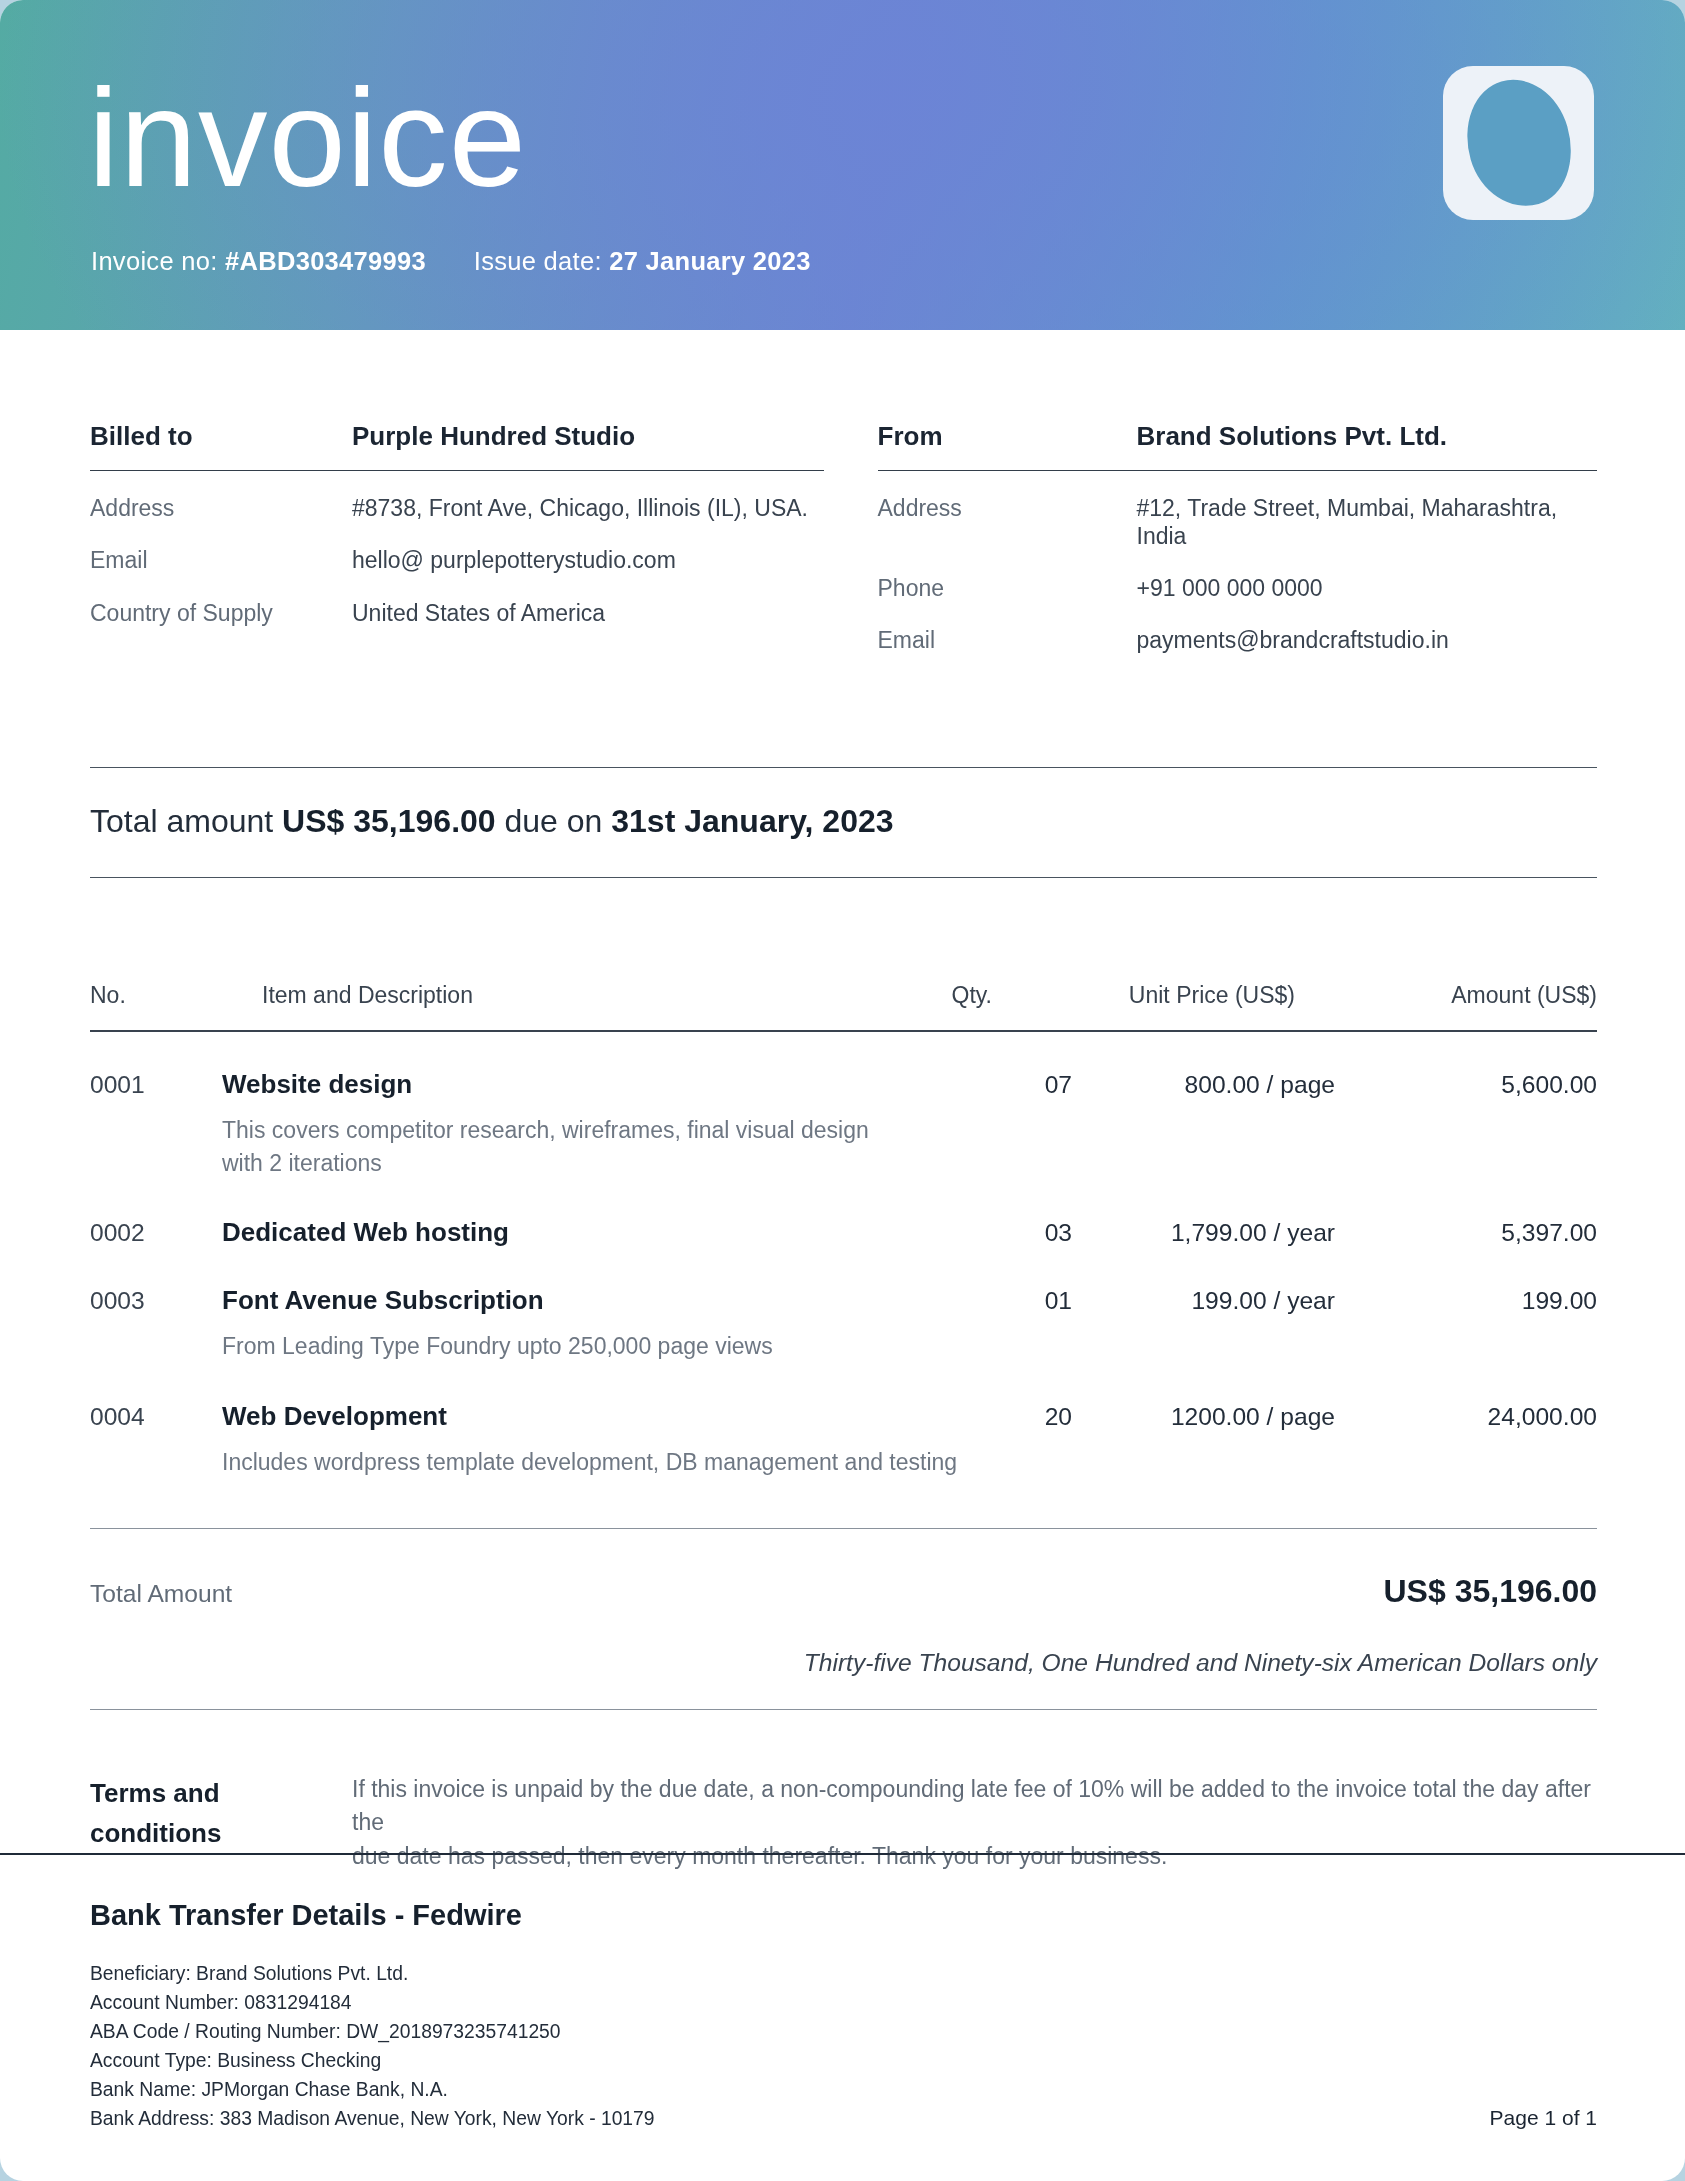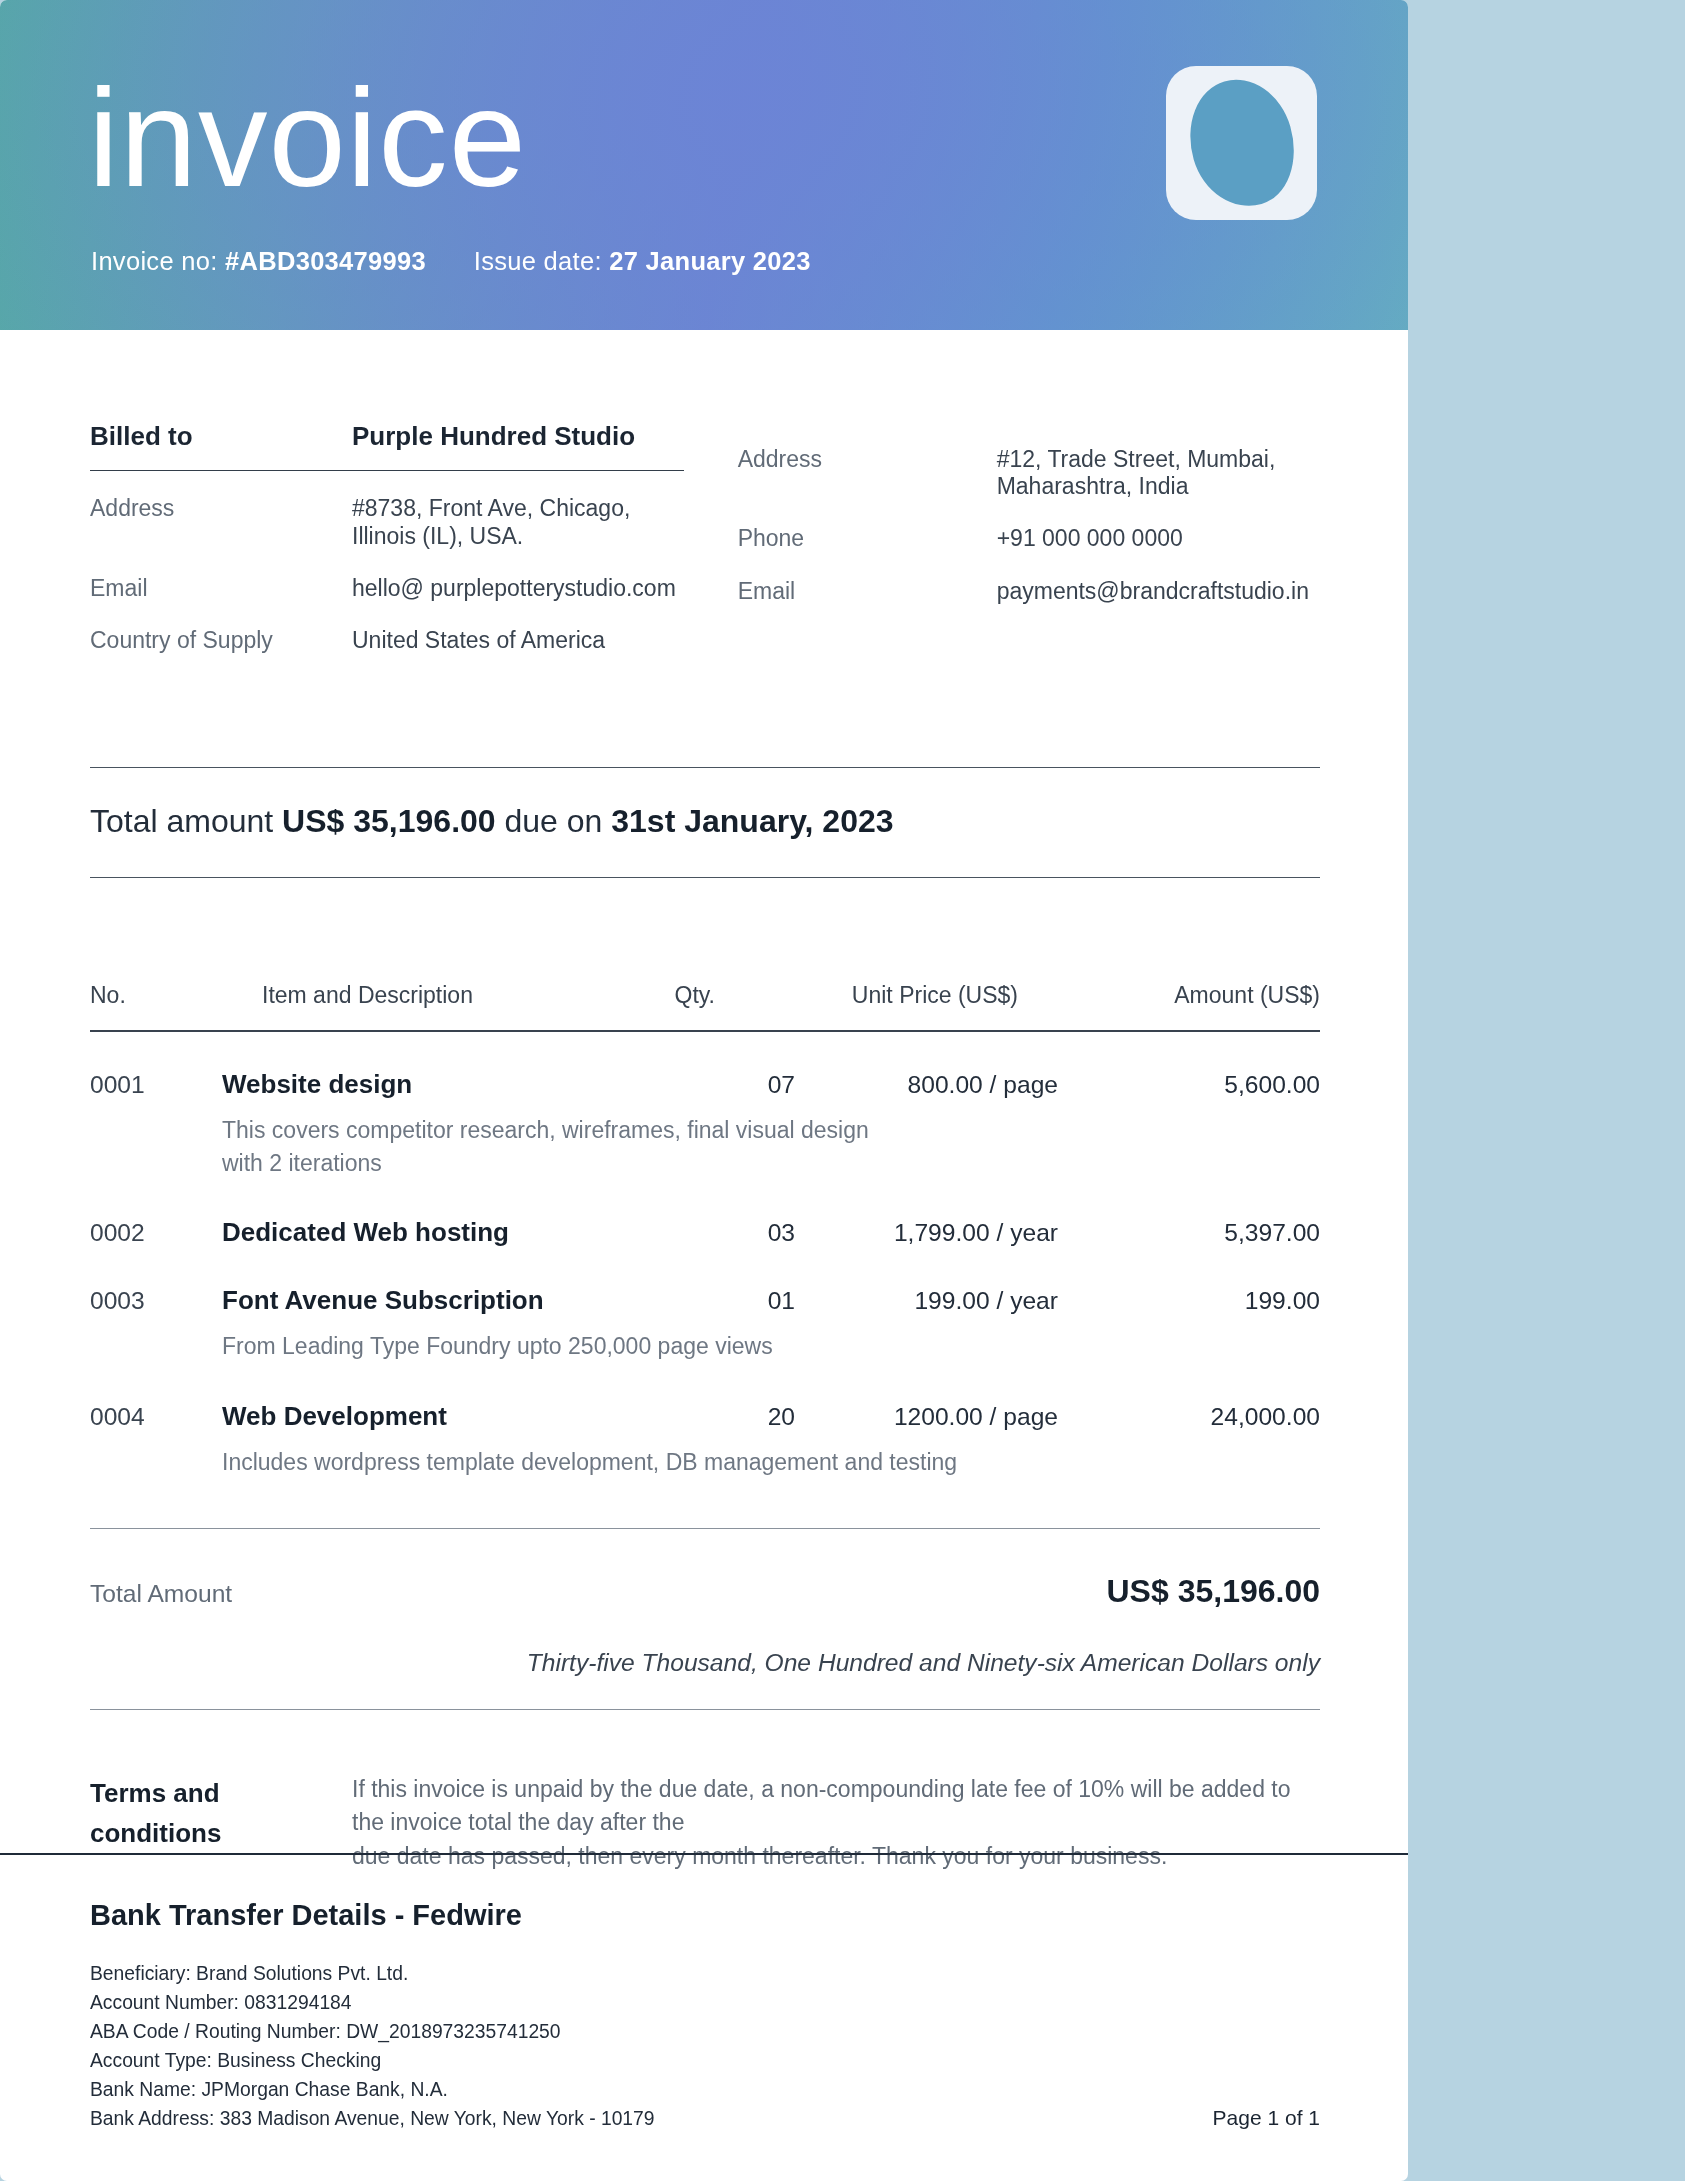--- a/index.html
+++ b/index.html
@@ -1,19 +1,19 @@
 <!DOCTYPE html>
 <html style="font-size:14px"><head>
 <meta charset="utf-8">
 <style>
   * { margin:0; padding:0; box-sizing:border-box; }
   html,body { width:1685px; background:#b6d3e1; font-family:"Liberation Sans", sans-serif; }
   .card {
-    position:relative; width:1408px; height:2181px;
-    background:#ffffff; border-radius:7px; overflow:hidden;
+    position:relative; width:1685px; height:2181px;
+    background:#ffffff; border-radius:23px; overflow:hidden;
   }
   
   .hero {
     position:relative; height:330px;
     background:
       radial-gradient(ellipse 1317px 834px at 53% 28%, rgba(108,132,214,0.95) 0%, rgba(108,132,214,0) 68%),
       linear-gradient(100deg, #54aba3 0%, #60a0b6 22%, #6a87d0 52%, #5c9ecb 76%, #63b1bf 100%);
   }
   .hero-title {
     position:absolute; left:88px; top:68px;
@@ -128,20 +128,24 @@
           <span class="r-label">Email</span>
           <span class="r-value">hello@ purplepotterystudio.com</span>
         </div>
         <div class="party-row">
           <span class="r-label">Country of Supply</span>
           <span class="r-value">United States of America</span>
         </div>
       </div>
 
       <div class="party">
+        <div class="party-head">
+          <span class="p-label">From</span>
+          <span class="p-name">Brand Solutions Pvt. Ltd.</span>
+        </div>
         <div class="party-row">
           <span class="r-label">Address</span>
           <span class="r-value">#12, Trade Street, Mumbai, Maharashtra, India</span>
         </div>
         <div class="party-row">
           <span class="r-label">Phone</span>
           <span class="r-value">+91 000 000 0000</span>
         </div>
         <div class="party-row">
           <span class="r-label">Email</span>

